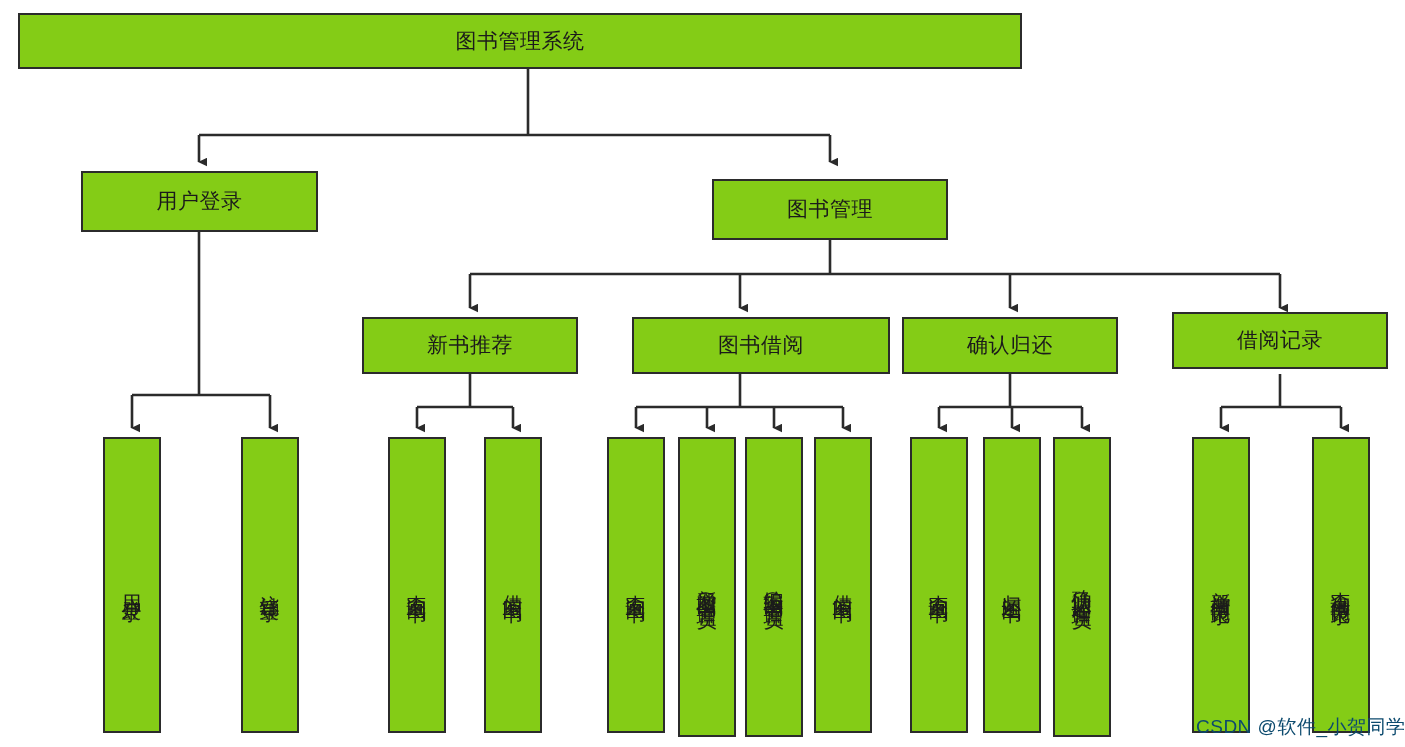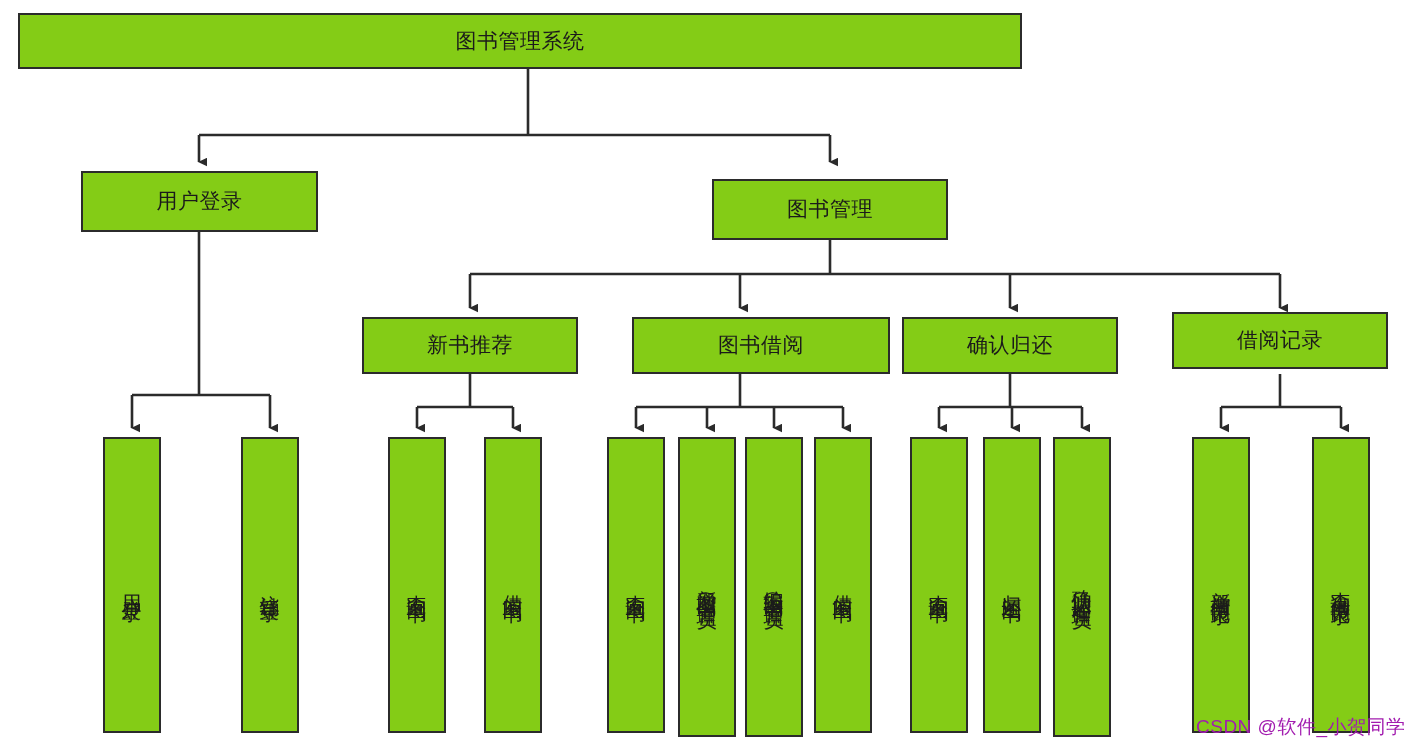--- a/index.html
+++ b/index.html
@@ -49,21 +49,21 @@
   }
   .node-box.vertical .node-label {
     writing-mode: vertical-rl;
     text-orientation: upright;
     font-size: 20px;
     letter-spacing: 3px;
     line-height: 1;
   }
   .watermark {
     position: absolute;
-    color: #a21caf;
+    color: #0c4a6e;
     font-size: 19px;
     white-space: nowrap;
     letter-spacing: 0.5px;
     pointer-events: none;
   }
 </style>
 </head>
 <body>
 
 <div id="diagram-canvas">

